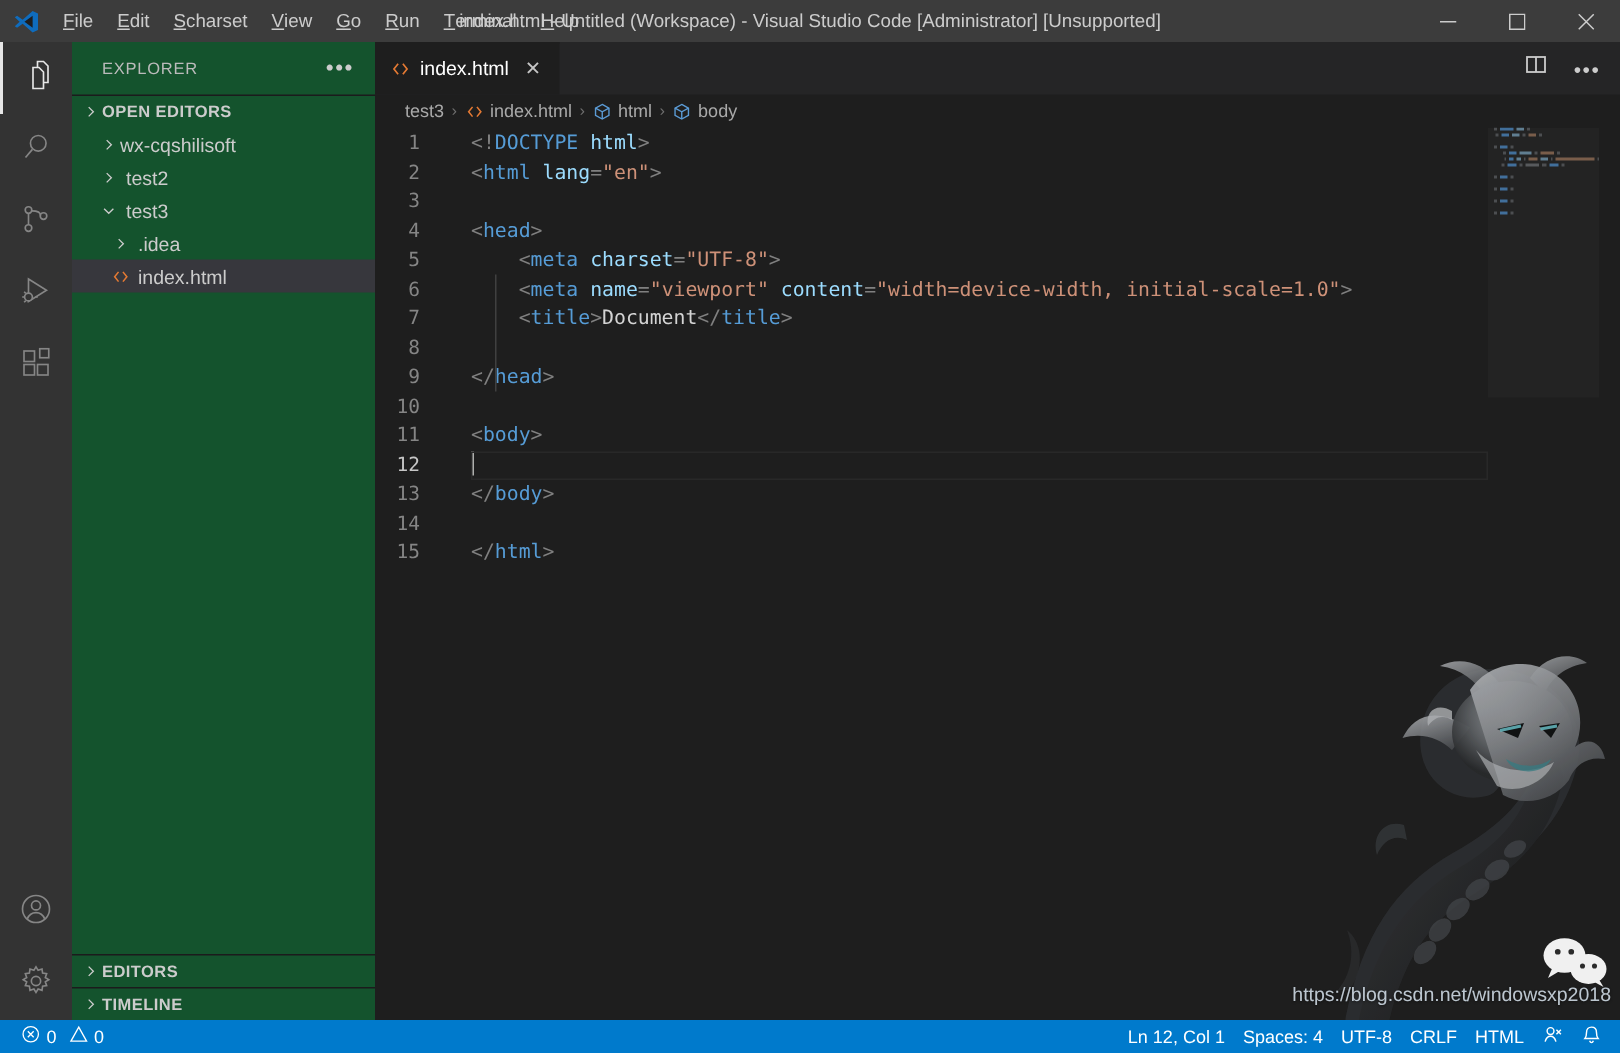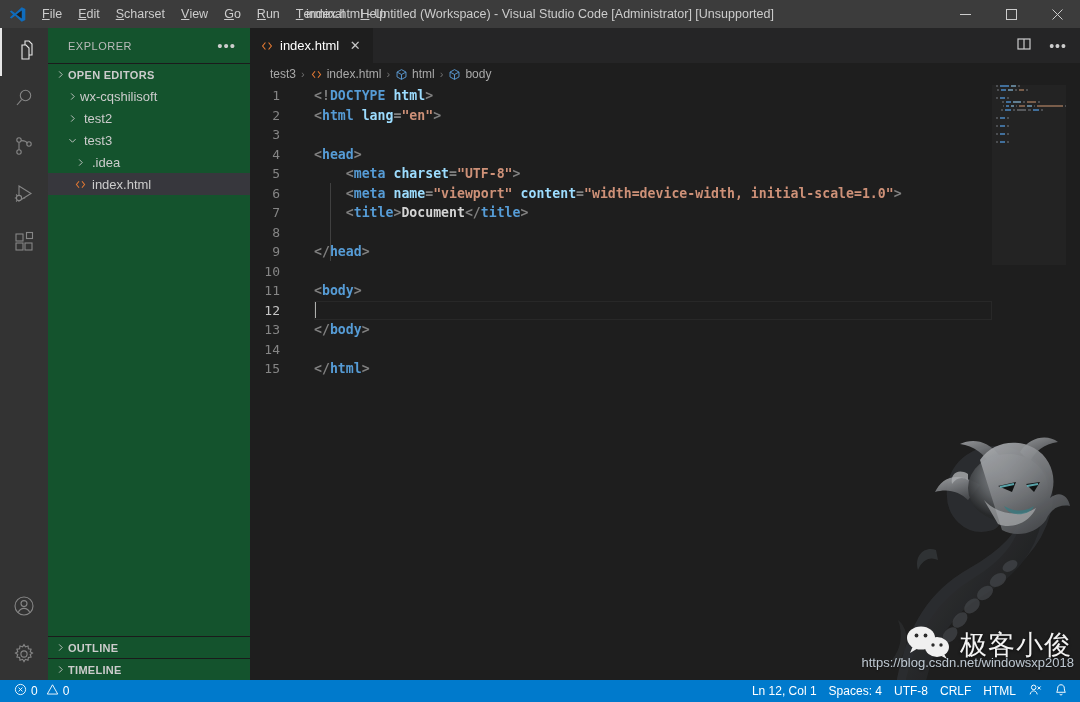--- a/index.html
+++ b/index.html
@@ -184,21 +184,21 @@
     line-height: 19.5px;
     padding-top: 1px;
   }
   .cline { height: 19.5px; display: flex; white-space: pre; position: relative; }
   .ln {
     width: 48px; flex: 0 0 48px;
     text-align: right; padding-right: 18px;
     color: #858585; font-size: 13px;
   }
   .ln.cur { color: #c6c6c6; }
-  .ctext { position: relative; padding-left: 16px; font-weight: bold; }
+  .ctext { position: relative; padding-left: 16px; }
   .cur-line-box {
     position: absolute; left: 64px; right: 88px;
     height: 19.5px;
     border: 1px solid #282828;
     pointer-events: none;
   }
   .igd {
     position: absolute; width: 1px; top: 0; bottom: 0;
     background: #404040;
   }
@@ -475,21 +475,21 @@
               <span class="lbl" style="margin-left: 4px;">index.html</span>
             </div>
           </div>
         <div class="bottom-sections">
           <div class="section-header">
             <span class="twisty">
               <svg width="11" height="11" viewBox="0 0 16 16" fill="none" stroke="currentColor" stroke-width="1.3">
                   <path d="M6 3.5 L10.5 8 L6 12.5"></path>
                 </svg>
             </span>
-            <span>OUTLINE</span>
+            <span>EDITORS</span>
           </div>
           <div class="section-header">
             <span class="twisty">
               <svg width="11" height="11" viewBox="0 0 16 16" fill="none" stroke="currentColor" stroke-width="1.3">
                   <path d="M6 3.5 L10.5 8 L6 12.5"></path>
                 </svg>
             </span>
             <span>TIMELINE</span>
           </div>
         </div>
@@ -707,21 +707,20 @@
               <ellipse cx="15" cy="12" rx="14" ry="11.5" fill="#f0f0f0"></ellipse>
               <path d="M7 20 L4 27 L11.5 22.5 Z" fill="#f0f0f0"></path>
               <circle cx="10.5" cy="9.5" r="1.9" fill="#2b2b2b"></circle>
               <circle cx="19.5" cy="9.5" r="1.9" fill="#2b2b2b"></circle>
               <ellipse cx="31" cy="21" rx="12" ry="10" fill="#f0f0f0"></ellipse>
               <path d="M38 28 L41 33 L35.5 30 Z" fill="#f0f0f0"></path>
               <circle cx="27" cy="19" r="1.7" fill="#2b2b2b"></circle>
               <circle cx="35" cy="19" r="1.7" fill="#2b2b2b"></circle>
             </svg>
           </span>
-          <span class="wm-text">极客小俊</span>
         </div>
         <div class="wm-url">https://blog.csdn.net/windowsxp2018</div>
       </div>
     </div>
   </div>
 
   <div class="statusbar">
     <div class="st-left">
       <div class="st-item">
         <span>

